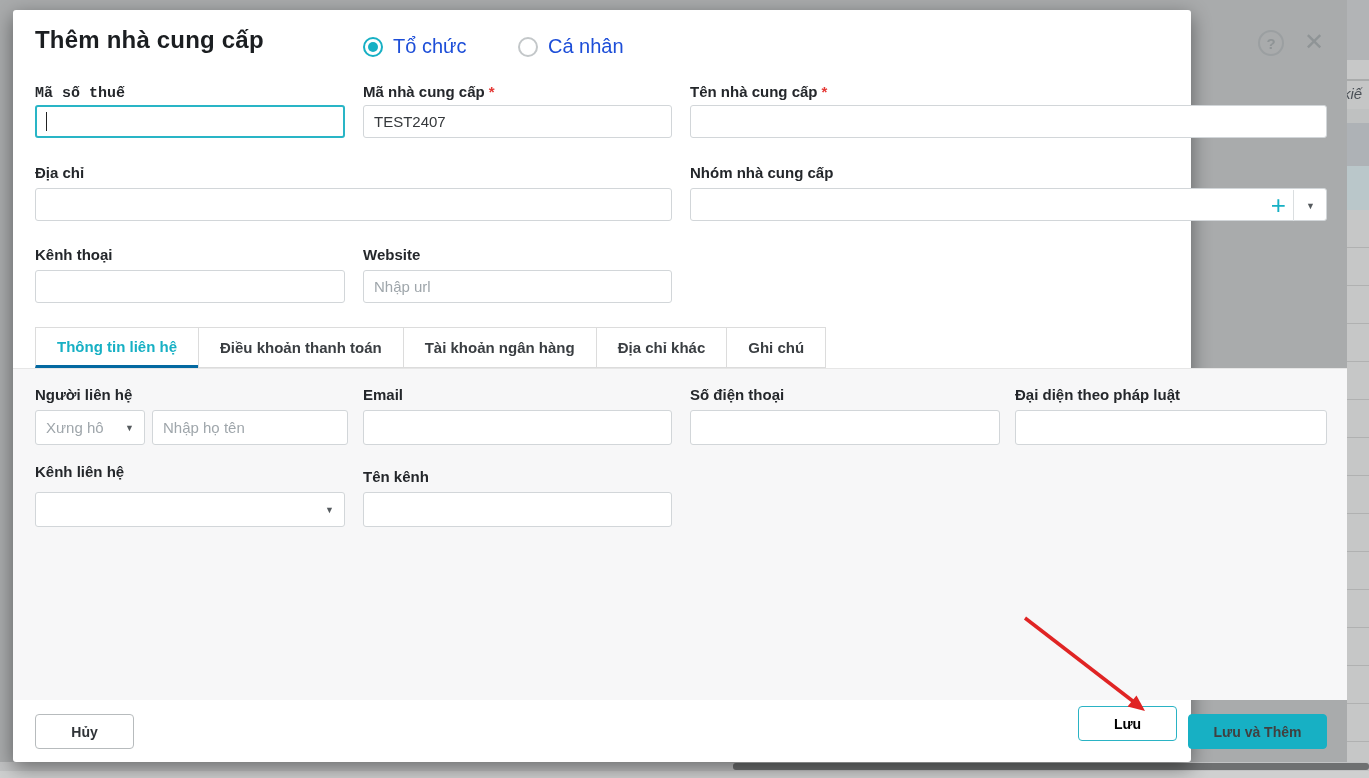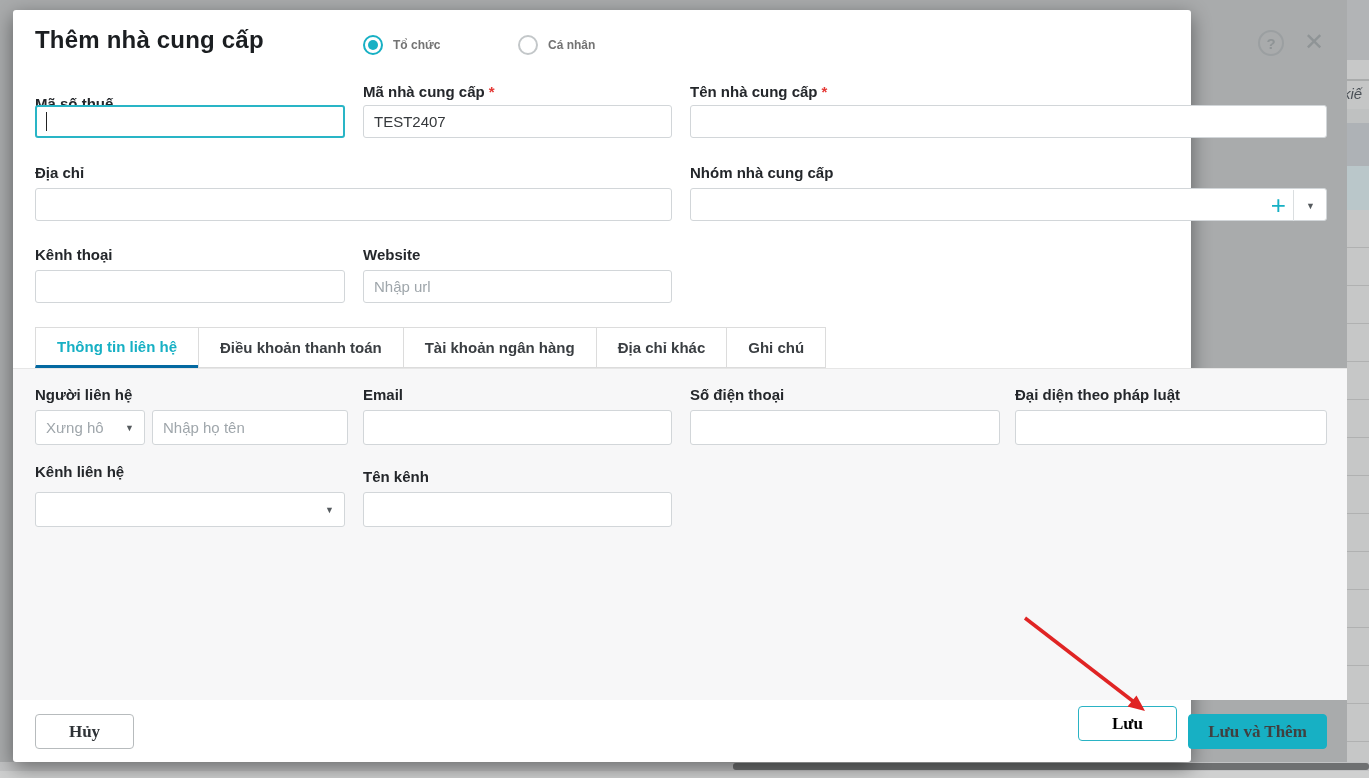--- a/index.html
+++ b/index.html
@@ -20,21 +20,21 @@
   .modal { left:13px; top:10px; width:1178px; height:752px; background:#ffffff;
     box-shadow:0 6px 20px rgba(0,0,0,.45); border-radius:3px; }
   .title { left:22px; top:16px; font-size:24px; font-weight:800; color:#1b1e21; letter-spacing:.2px; }
 
   
   .radio-row { top:25px; display:flex; align-items:center; gap:10px; }
   .radio-outer { width:20px; height:20px; border-radius:50%; border:2px solid #c3c7c9;
     background:#fff; display:flex; align-items:center; justify-content:center; }
   .radio-outer.sel { border-color:#17b0c4; }
   .radio-dot { width:10px; height:10px; border-radius:50%; background:#17b0c4; }
-  .radio-label { font-size:12px; color:#737373;font-weight:bold; }
+  .radio-label { font-size:20px; color:#1d4ed8; }
 
   
   .help-circle { left:1245px; top:20px; width:26px; height:26px; border-radius:50%;
     border:2px solid #9b9fa1; color:#8f9496; font-size:15px; font-weight:700;
     display:flex; align-items:center; justify-content:center; }
   .close-x { left:1288px; top:18px; width:26px; height:28px; color:#8f9496; font-size:24px;
     font-weight:400; display:flex; align-items:center; justify-content:center; cursor:default; }
 
   
   .lbl { font-size:15px; font-weight:700; color:#24272b; white-space:nowrap; }
@@ -59,22 +59,22 @@
   .tab { height:41px; line-height:39px; padding:0 21px; background:#fff;
     border:1px solid #dcdcdc; margin-left:-1px; font-size:15px; font-weight:700;
     color:#3a3e42; white-space:nowrap; cursor:default; }
   .tab:first-child { margin-left:0; }
   .tab.active { color:#17b0c4; border-bottom:3px solid #0369a1; line-height:37px; }
 
   .tab-content { left:0; top:358px; width:1334px; height:332px; background:#f7f7f8;
     border-top:1px solid #e6e6e6; }
 
   
-  .btn { position:absolute; height:35px; border-radius:4px; font-family:Liberation Serif, serif;
-    font-size:17px; display:flex; align-items:center; justify-content:center; cursor:default; }
+  .btn { position:absolute; height:35px; border-radius:4px; font-family:Liberation Sans, sans-serif;
+    font-size:14px; display:flex; align-items:center; justify-content:center; cursor:default; }
   .btn-cancel { left:22px; top:704px; width:99px; background:#fff; border:1px solid #b7bbbd;
     color:#2f3337; font-weight:600; }
   .btn-save { left:1065px; top:696px; width:99px; background:#fff; border:1px solid #2ab3c4;
     color:#000000; font-weight:700; }
   .btn-save-add { left:1175px; top:704px; width:139px; background:#17b0c4; border:1px solid #17b0c4;
     color:#404040; font-weight:700; }
 
   .arrow-overlay { left:0; top:0; width:1369px; height:778px; pointer-events:none; z-index:50; }
 </style>
 </head>
@@ -108,21 +108,21 @@
     <span class="radio-label">Tổ chức</span>
   </div>
   <div class="abs radio-row" style="left:467px;padding-left:38px;">
     <span class="radio-outer"></span>
     <span class="radio-label">Cá nhân</span>
   </div>
 
   <div class="abs help-circle">?</div>
   <div class="abs close-x">✕</div>
 
-  <div class="abs lbl" style="left:22px;top:85px;">
+  <div class="abs lbl" style="left:22px;top:75px;font-family:Liberation Mono, monospace;">
     <span>Mã số thuế</span>
   </div>
   <div class="abs lbl" style="left:350px;top:73px;">
     <span>Mã nhà cung cấp</span><span class="req">*</span>
   </div>
   <div class="abs lbl" style="left:677px;top:73px;">
     <span>Tên nhà cung cấp</span><span class="req">*</span>
   </div>
 
   <input class="inp focused" style="left: 22px; top: 95px; width: 310px;" value="">

